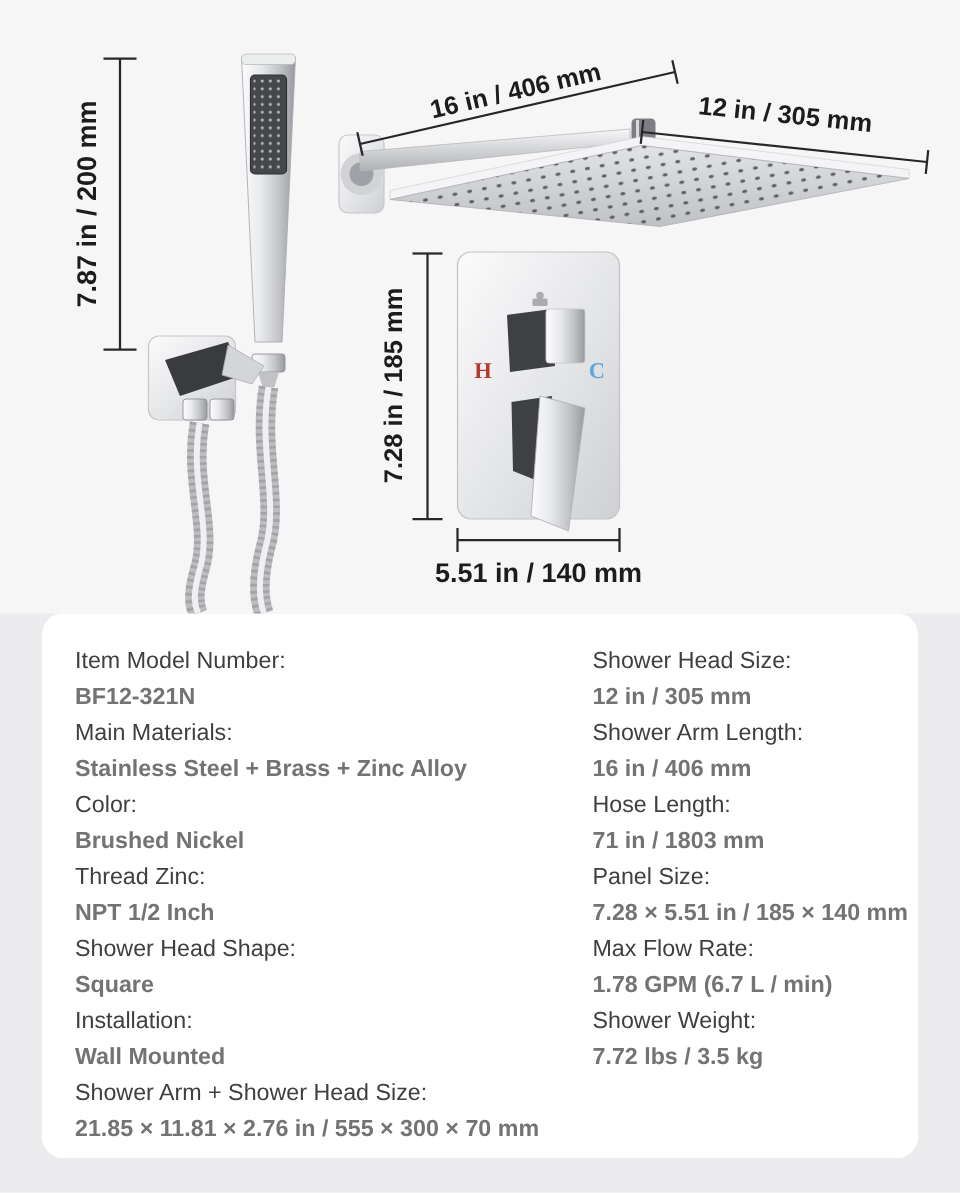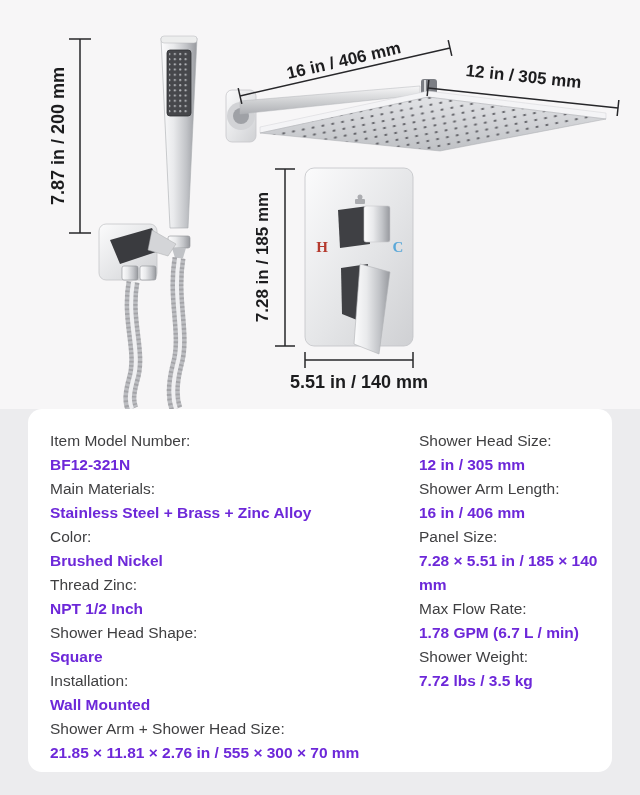--- a/index.html
+++ b/index.html
@@ -17,28 +17,28 @@
   .spec-card{
     box-sizing:border-box;
     width:584px;height:363px;
     margin-left:28px;
     background:#ffffff;
     border-radius:14px;
     padding:20px 0 0 22px;
     display:flex;
   }
   .spec-col{width:345px;}
-  .spec-col.right{flex:1;margin-left:24px;}
+  .spec-col.right{flex:1;}
   .spec-label{
     font-size:15.5px;line-height:24px;
     color:#3f3f41;
   }
   .spec-value{
     font-size:15.5px;line-height:24px;
-    color:#6d28d9;font-weight:bold;
+    color:#737373;font-weight:bold;
   }
   svg text.dim{
     font-family:"Liberation Sans",sans-serif;
     font-size:17px;font-weight:600;
     fill:#1c1c1e;
   }
   svg text.dim.big{font-size:18px;}
   svg text.hc{
     font-family:"Liberation Serif",serif;
     font-size:15px;font-weight:bold;
@@ -204,20 +204,24 @@
   <div class="spec-col right">
     <div class="spec-pair">
         <div class="spec-label">Shower Head Size:</div>
         <div class="spec-value">12 in / 305 mm</div>
       </div>
     <div class="spec-pair">
         <div class="spec-label">Shower Arm Length:</div>
         <div class="spec-value">16 in / 406 mm</div>
       </div>
     <div class="spec-pair">
+        <div class="spec-label">Hose Length:</div>
+        <div class="spec-value">71 in / 1803 mm</div>
+      </div>
+    <div class="spec-pair">
         <div class="spec-label">Panel Size:</div>
         <div class="spec-value">7.28 × 5.51 in / 185 × 140 mm</div>
       </div>
     <div class="spec-pair">
         <div class="spec-label">Max Flow Rate:</div>
         <div class="spec-value">1.78 GPM (6.7 L / min)</div>
       </div>
     <div class="spec-pair">
         <div class="spec-label">Shower Weight:</div>
         <div class="spec-value">7.72 lbs / 3.5 kg</div>

